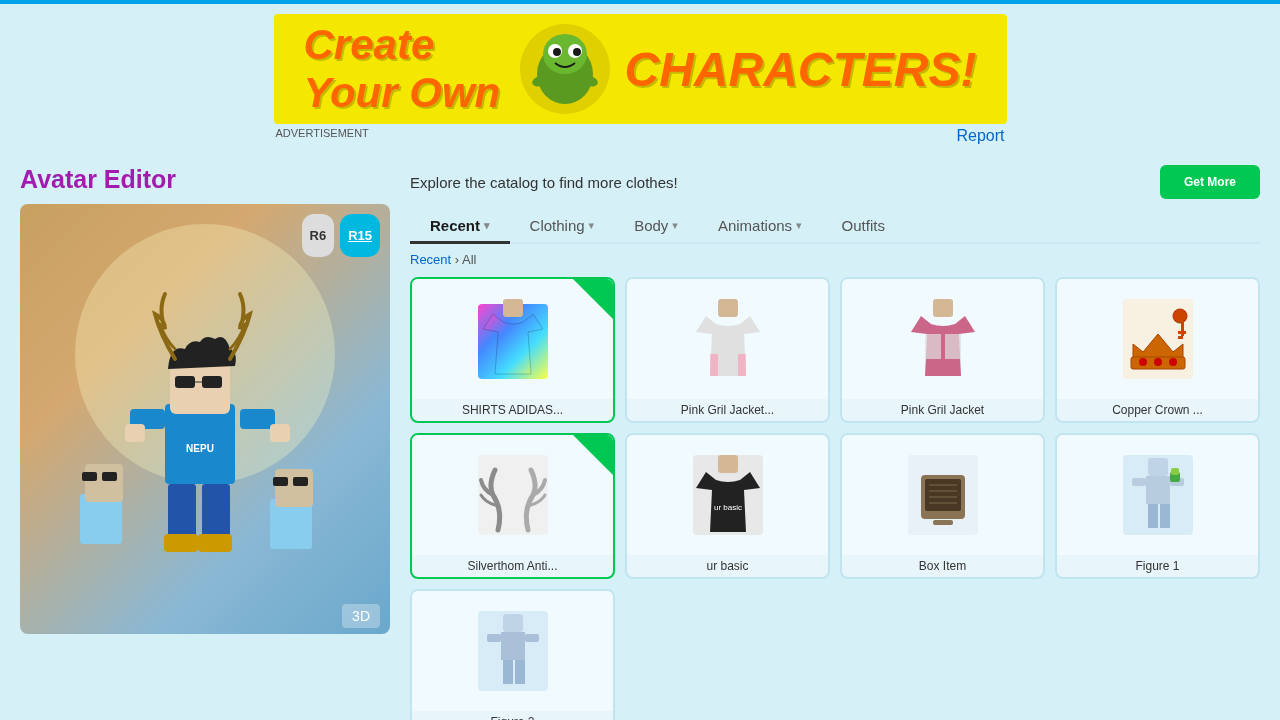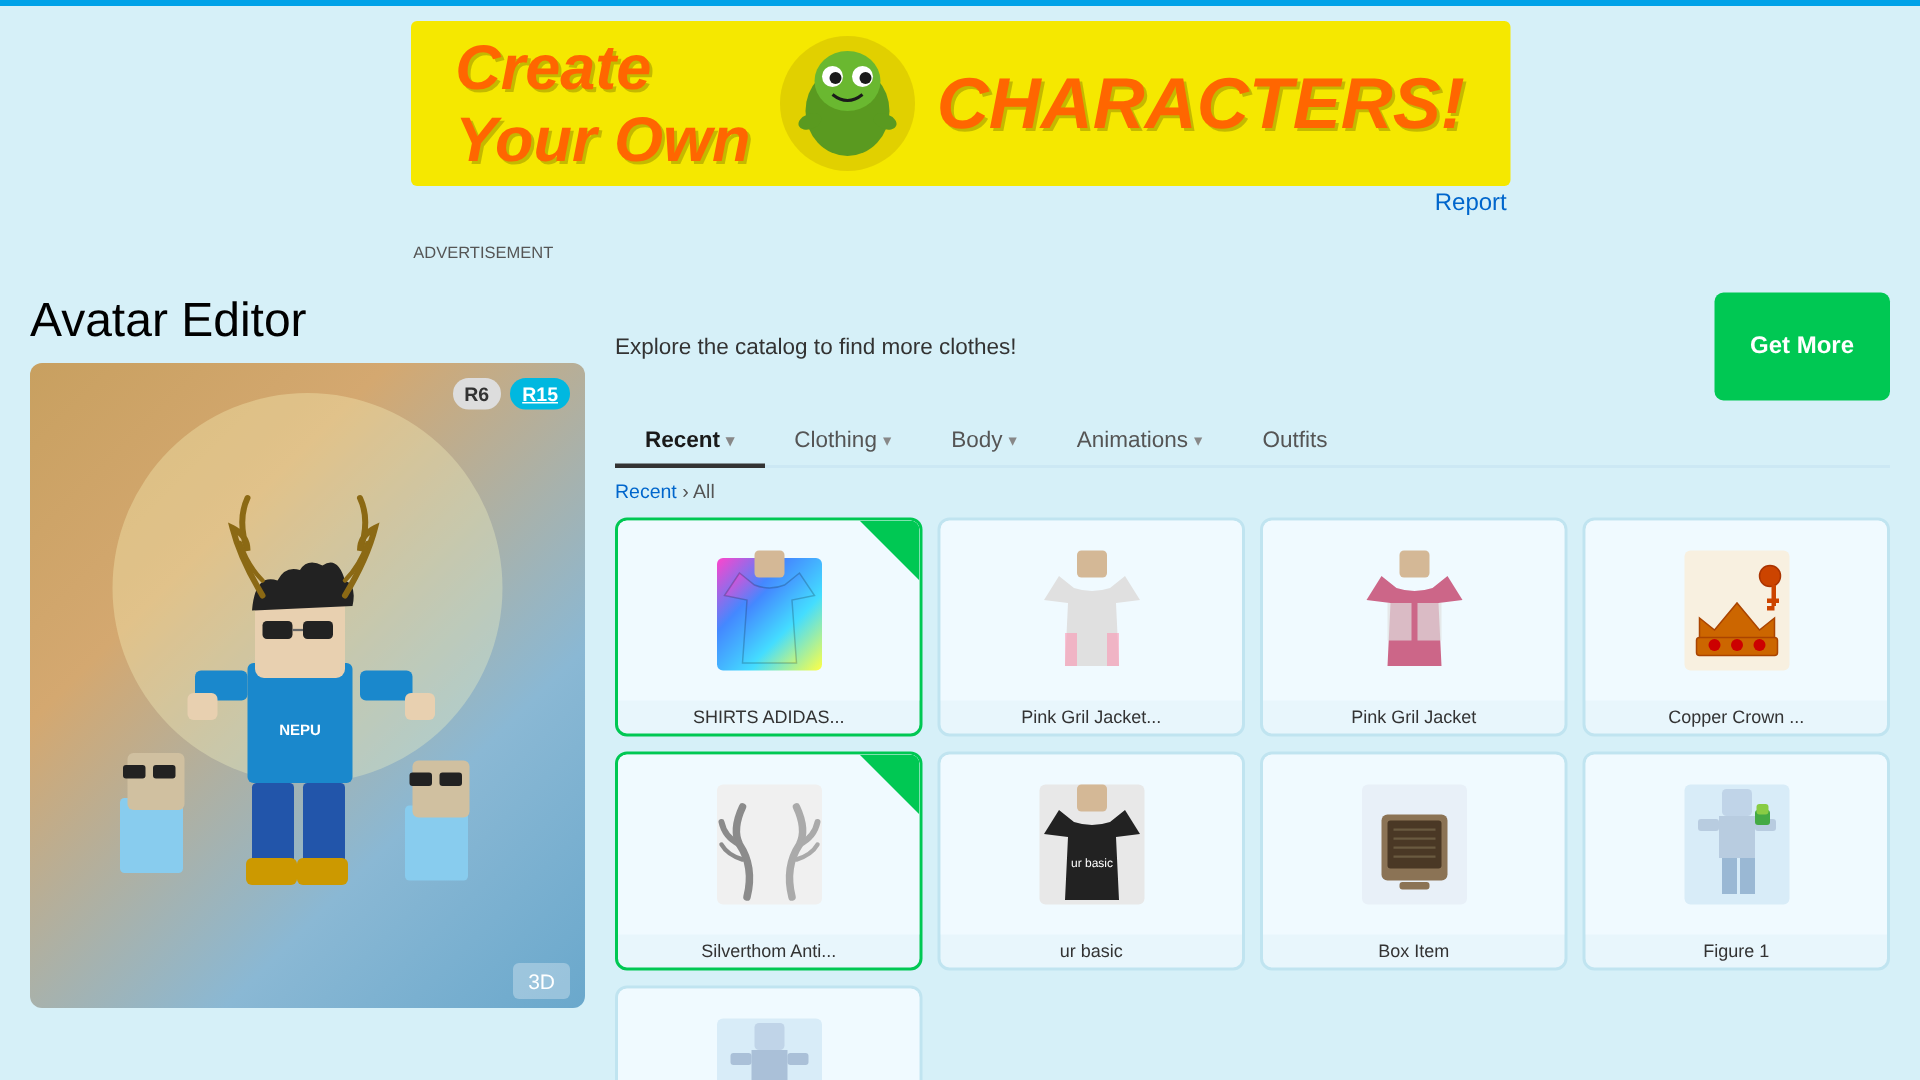--- a/index.html
+++ b/index.html
@@ -58,21 +58,20 @@
     
     .ad-labels {
       display: flex;
       justify-content: space-between;
       margin-top: 3px;
       padding: 0 2px;
     }
     .ad-label-text {
       font-size: 11px;
       color: #555;
-      margin-top: 36px;
     }
     .ad-report {
       font-size: 16px;
       color: #0066cc;
       cursor: pointer;
       text-align: right;
     }
 
     
     .main-content {
@@ -80,42 +79,42 @@
       padding: 10px 20px;
       gap: 20px;
     }
 
     
     .avatar-panel {
       flex-shrink: 0;
       width: 370px;
     }
     .page-title {
-      font-size: 32px;
-      font-weight: normal;
-      color: #000000;
+      font-size: 25px;
+      font-weight: bold;
+      color: #a21caf;
       margin-bottom: 10px;
     }
     .avatar-viewport {
       width: 370px;
       height: 430px;
       background: linear-gradient(135deg, #c8a060 0%, #d4a870 30%, #8ab8d4 70%, #6aa8cc 100%);
       border-radius: 8px;
       position: relative;
       overflow: hidden;
     }
     .avatar-badges {
       position: absolute;
       top: 10px;
       right: 10px;
       display: flex;
       gap: 6px;
     }
     .badge {
-      padding: 3px 8px;
+      padding: 14px 8px;
       border-radius: 12px;
       font-size: 13px;
       font-weight: bold;
       cursor: pointer;
     }
     .badge-r6 {
       background: #ddd;
       color: #333;
     }
     .badge-r15 {
@@ -150,22 +149,22 @@
       margin-bottom: 10px;
     }
     .catalog-desc {
       font-size: 15px;
       color: #333;
     }
     .get-more-btn {
       background: #00c853;
       color: white;
       border: none;
-      padding: 27px 24px;
-      font-size: 16px;
+      padding: 10px 24px;
+      font-size: 12px;
       font-weight: bold;
       border-radius: 6px;
       cursor: pointer;
     }
 
     
     .tabs {
       display: flex;
       gap: 0;
       border-bottom: 2px solid #cce8f4;

